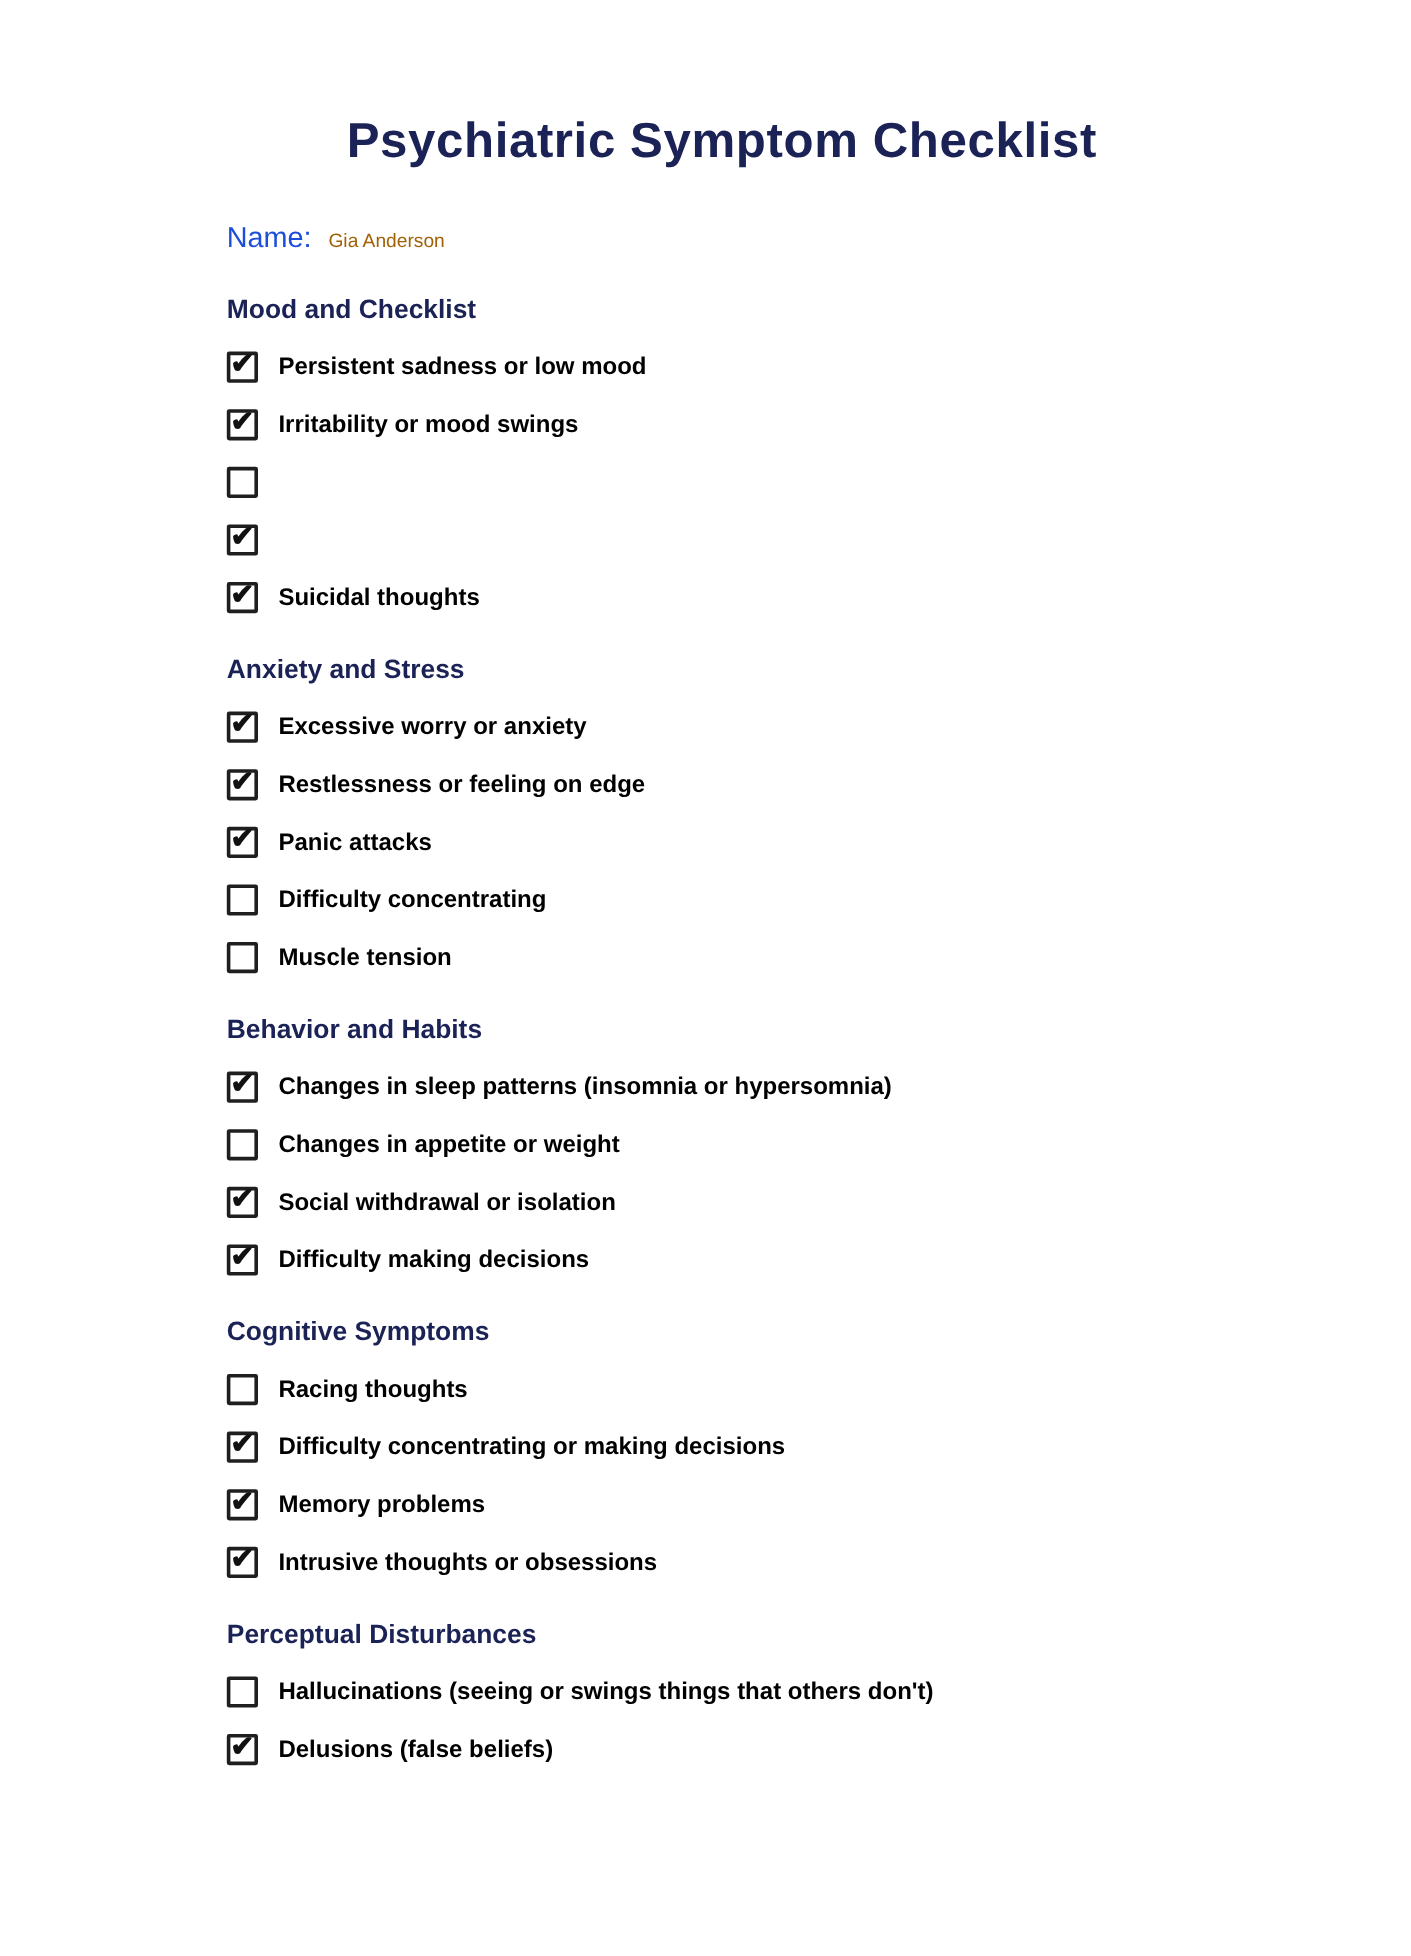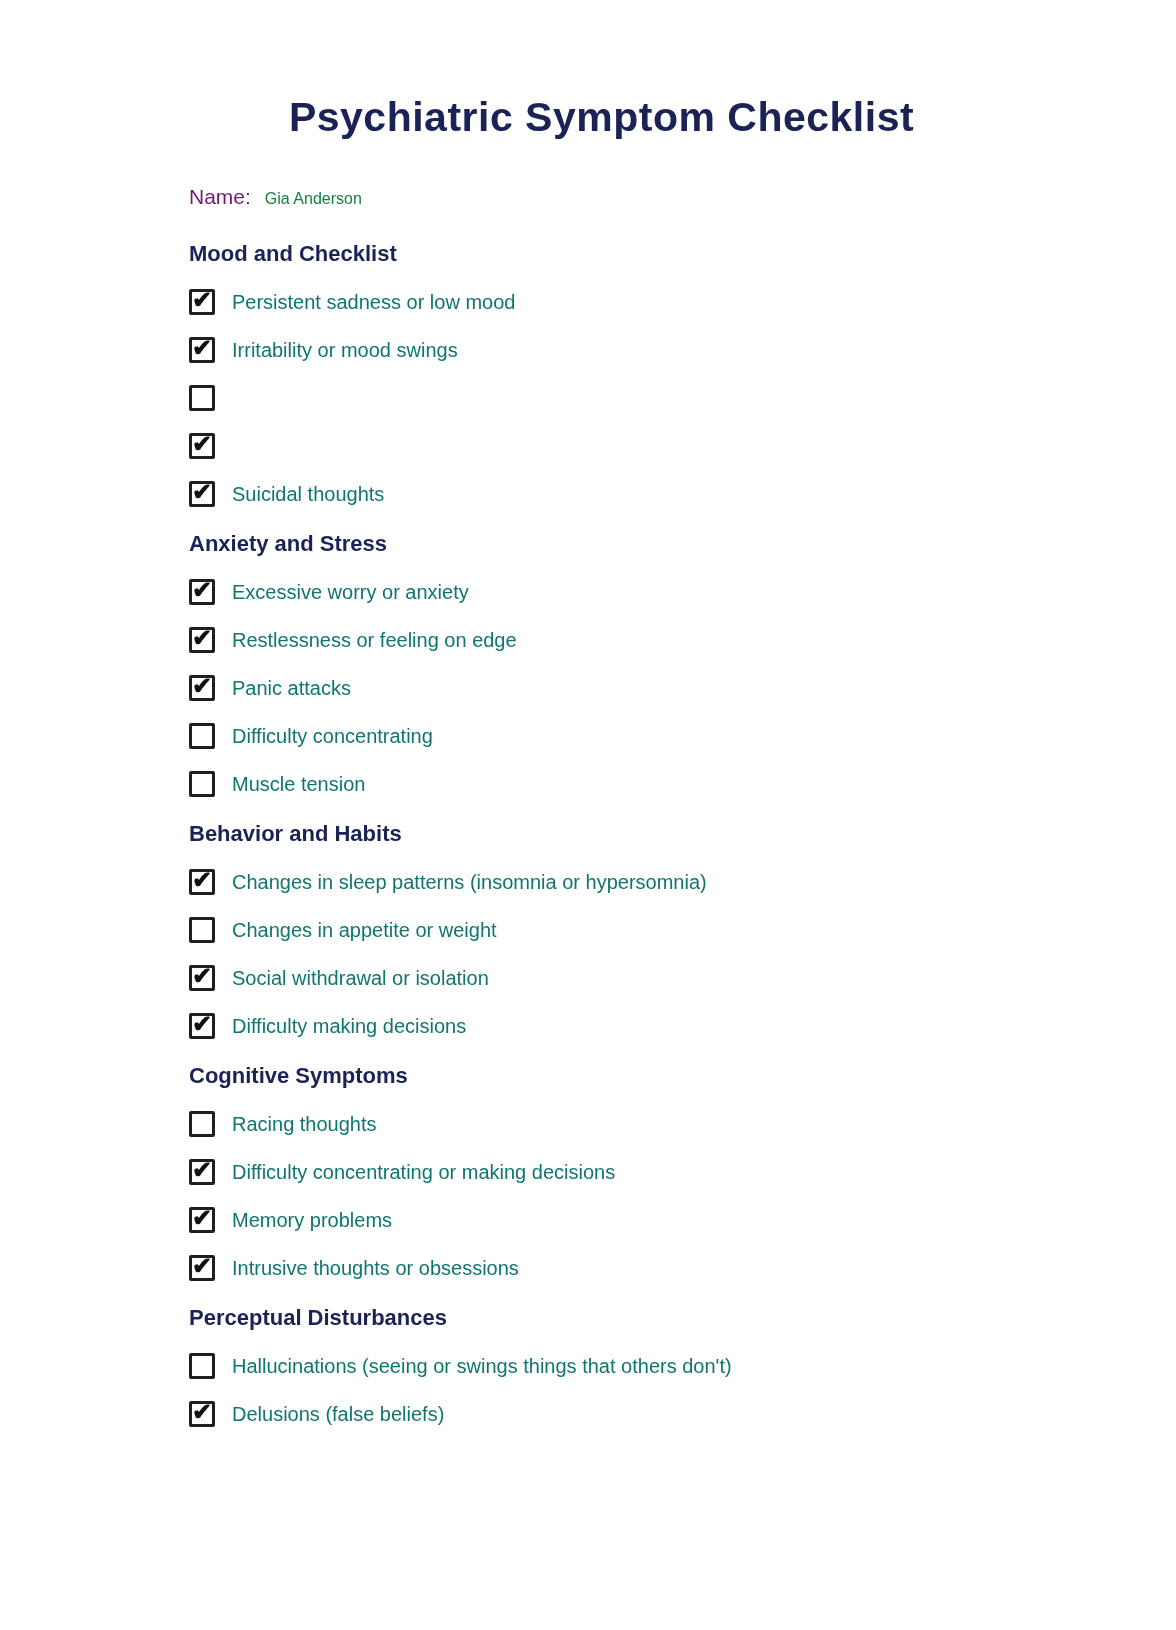--- a/index.html
+++ b/index.html
@@ -21,29 +21,29 @@
     color: #1b2256;
     letter-spacing: 0.5px;
     margin-bottom: 44px;
   }
   .name-row {
     display: flex;
     align-items: baseline;
     margin-bottom: 32px;
   }
   .name-label {
-    font-size: 21px;
-    color: #701a75;
+    font-size: 24px;
+    color: #1d4ed8;
   }
   .name-value {
     font-size: 16px;
-    color: #15803d;
+    color: #a16207;
     margin-left: 14px;
   }
-  .section { margin-top: 24px; }
+  .section { margin-top: 34px; }
   .section:first-child { margin-top: 0; }
   .section-title {
     font-size: 22px;
     font-weight: 700;
     color: #1b2256;
     margin-bottom: 6px;
   }
   .item {
     display: flex;
     align-items: center;
@@ -65,23 +65,24 @@
   .checkbox .check {
     font-size: 24px;
     font-weight: 700;
     color: #111111;
     line-height: 1;
     position: relative;
     top: -2px;
   }
   .item-label {
     font-size: 20px;
-    color: #0f766e;
+    color: #000000;
     margin-left: 17px;
     line-height: 26px;
+    font-weight: bold;
   }
 </style>
 </head>
 <body>
 
 <div class="page">
 
   <h1 class="doc-title">Psychiatric Symptom Checklist</h1>
 
   <div class="name-row">

